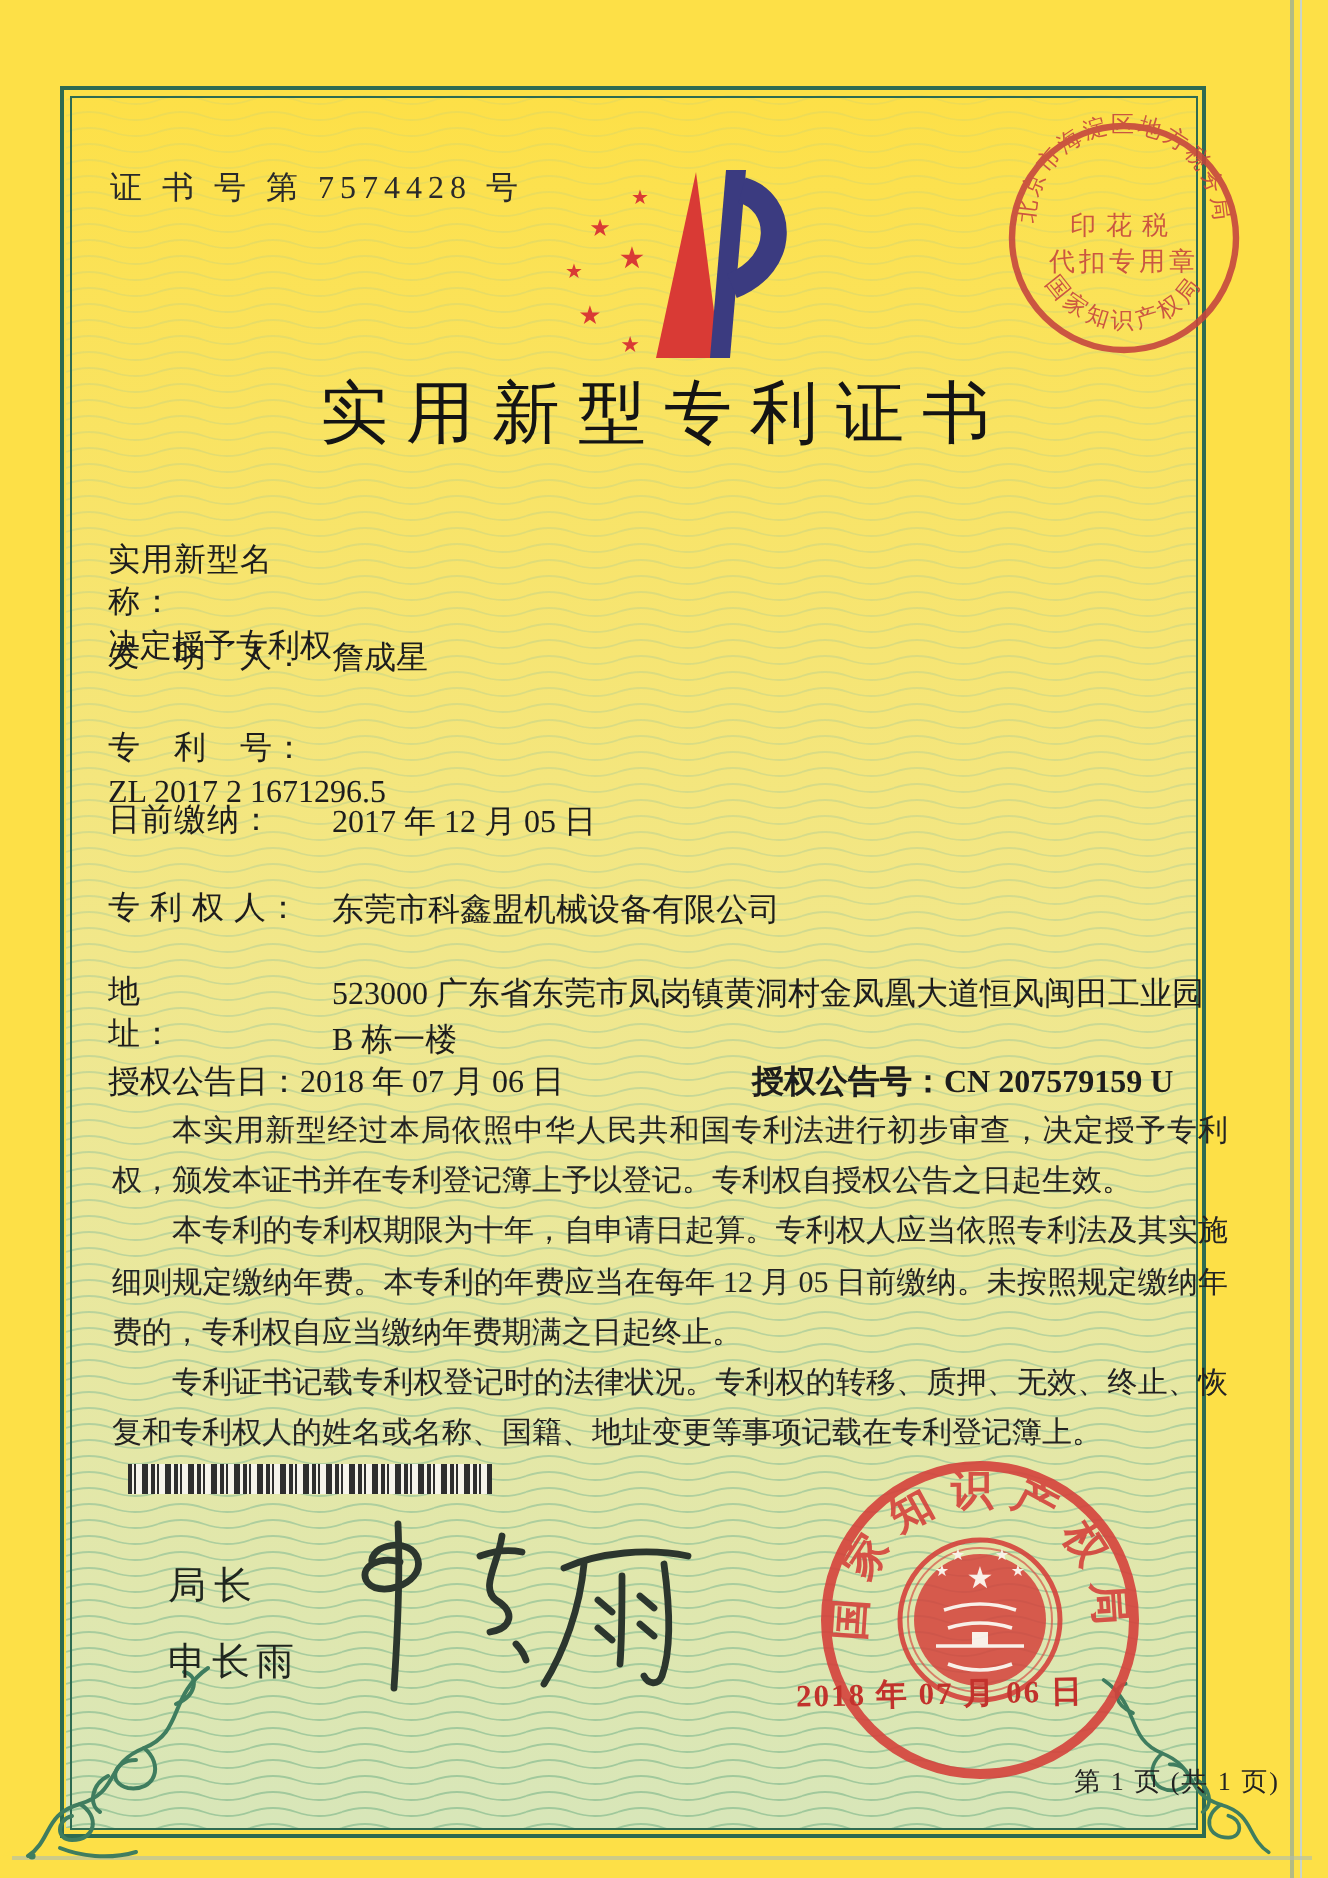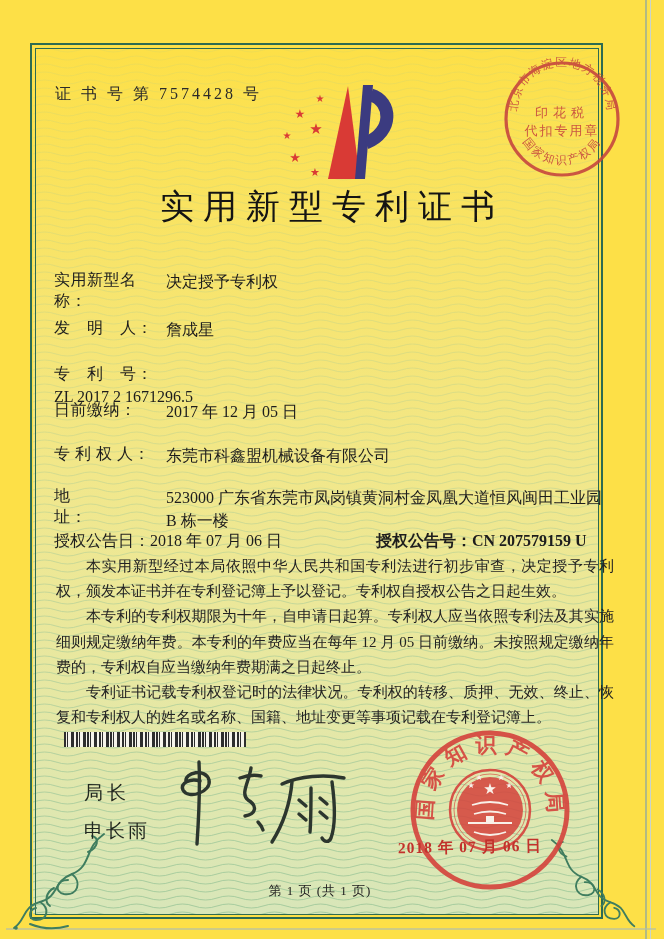--- a/index.html
+++ b/index.html
@@ -27,21 +27,21 @@
   .paras{left:56px;top:554px;width:558px;font-size:15px;line-height:1.68;color:#232323;text-align:justify;z-index:3;}
   .paras p{margin:0;text-indent:2em;}
   .barcode{left:64px;top:732px;width:182px;height:15px;z-index:3;
     background:repeating-linear-gradient(90deg,#2e2e2e 0 2px,#f6f4eb 2px 3px,#2e2e2e 3px 4px,#f6f4eb 4px 7px,#2e2e2e 7px 10px,#f6f4eb 10px 11.5px);}
   .director-title{left:84px;top:780px;font-size:19px;letter-spacing:4px;color:#20261f;z-index:3;}
   .director-name{left:84px;top:818px;font-size:19px;letter-spacing:3px;color:#20261f;z-index:3;}
   .signature{left:148px;top:748px;z-index:3;}
   .sr{position:absolute;width:1px;height:1px;overflow:hidden;clip-path:inset(50%);}
   .main-seal{left:404px;top:726px;z-index:4;}
   .seal-date{left:398px;top:837px;font-size:15.5px;letter-spacing:1px;color:#c2322c;z-index:5;transform:rotate(-1deg);font-weight:bold;}
-  .footer{left:0;top:882px;width:640px;text-align:center;font-size:13px;color:#222;z-index:3;letter-spacing:1px;}
+  .footer{left:0;top:882px;width:640px;text-align:right;font-size:13px;color:#222;z-index:3;letter-spacing:1px;}
   .corner{z-index:2;}
   .corner.right{transform:scaleX(-1);}
 </style>
 </head>
 <body>
 
 <div class="page">
 
   <svg class="abs waves" width="565" height="868" viewBox="0 0 565 868">
     <defs>
@@ -119,21 +119,21 @@
       <text x="64" y="61" font-size="13" fill="#c5433e" text-anchor="middle" letter-spacing="5">印花税</text>
       <text x="64" y="79" font-size="13" fill="#c5433e" text-anchor="middle" letter-spacing="2">代扣专用章</text>
       <text font-size="11.5" fill="#c5433e" letter-spacing="2">
         <textPath href="#taxBottom" startOffset="50%" text-anchor="middle">国家知识产权局</textPath>
       </text>
     </g>
   </svg>
 
   <div class="abs title">实用新型专利证书</div>
 
-  <div class="abs row" style="top:270px;">
+  <div class="abs row" style="top:270px;flex-direction:column;">
     <span class="lbl">实用新型名称：</span>
     <span class="val">决定授予专利权</span>
   </div>
   <div class="abs row" style="top:318px;">
     <span class="lbl">发　明　人：</span>
     <span class="val">詹成星</span>
   </div>
   <div class="abs row" style="top:364px;flex-direction:column;">
     <span class="lbl">专　利　号：</span>
     <span class="val">ZL 2017 2 1671296.5</span>

